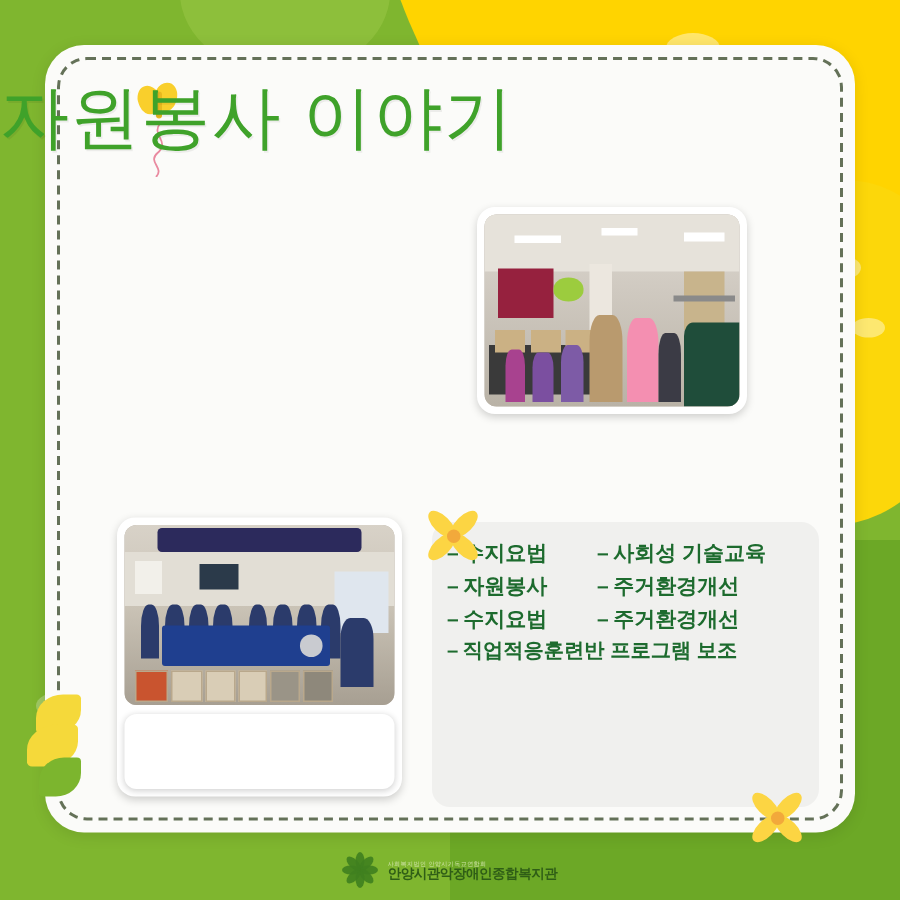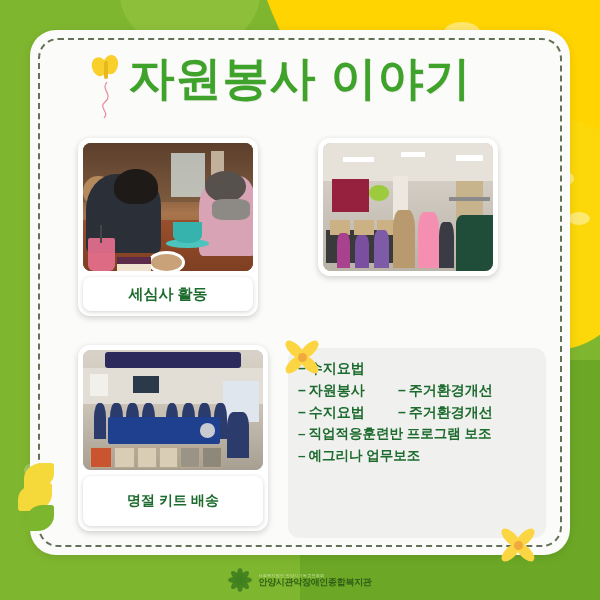--- a/index.html
+++ b/index.html
@@ -75,23 +75,23 @@
     border: 2px dashed #4a5a3c;
     border-radius: 20px;
     pointer-events: none;
     opacity: .85;
   }
 
   
   #title {
     position: absolute;
     left: 0; right: 0; top: 48px;
-    text-align: center;
+    text-align: left;
     font-size: 46px;
-    font-weight: bold;
+    font-weight: normal;
     color: #3fa22a;
     letter-spacing: 1px;
     text-shadow: 1px 1px 0 rgba(0,0,0,.06);
     white-space: nowrap;
   }
 
   
   .photo-card {
     position: absolute;
     background: #ffffff;
@@ -296,43 +296,20 @@
     <div class="w wl"></div>
       <div class="w wr"></div>
       <div class="body"></div>
   </div>
   <svg class="squiggle" viewBox="0 0 22 36">
     <path d="M11 0 C4 8, 18 12, 9 20 C2 26, 14 30, 8 36" stroke="#e98aa0" stroke-width="1.2" fill="none"></path>
   </svg>
 
   <div id="title">자원봉사 이야기</div>
 
-  <div class="photo-card" id="pc1">
-    <div class="photo">
-      <div class="scene cafe">
-        <div class="wallpanel"></div>
-          <div class="window"></div>
-          <div class="window2"></div>
-        <div class="table"></div>
-        <div class="fur"></div>
-          <div class="p-left"></div>
-          <div class="hair-l"></div>
-        <div class="p-right"></div>
-          <div class="hair-r"></div>
-          <div class="scarf"></div>
-        <div class="saucer"></div>
-          <div class="cup"></div>
-        <div class="latte"></div>
-          <div class="drink"></div>
-          <div class="straw"></div>
-          <div class="cake"></div>
-      </div>
-    </div>
-    <div class="caption-box">세심사 활동</div>
-  </div>
 
   <div class="photo-card" id="pc2">
     <div class="photo">
       <div class="scene bazaar">
         <div class="ceil"></div>
           <div class="light1"></div>
           <div class="light2"></div>
           <div class="light3"></div>
         <div class="curtain"></div>
           <div class="green-sign"></div>
@@ -376,42 +353,39 @@
         <div class="pbox k1"></div>
           <div class="pbox k2"></div>
           <div class="pbox k3"></div>
         <div class="pbox k4"></div>
           <div class="pbox k5"></div>
           <div class="pbox k6"></div>
       </div>
     </div>
     <div class="caption-box">
       <div>
-        <div>명절 키트 배송</div>
       </div>
     </div>
   </div>
 
   <div id="list-panel">
     <div class="row">
       <div class="li col-a"><span class="dash">–</span><span>수지요법</span></div>
+      <div class="li"><span class="dash">–</span><span>사회성 기술교육</span></div>
     </div>
     <div class="row">
       <div class="li col-a"><span class="dash">–</span><span>자원봉사</span></div>
       <div class="li"><span class="dash">–</span><span>주거환경개선</span></div>
     </div>
     <div class="row">
       <div class="li col-a"><span class="dash">–</span><span>수지요법</span></div>
       <div class="li"><span class="dash">–</span><span>주거환경개선</span></div>
     </div>
     <div class="row row-full">
       <div class="li"><span class="dash">–</span><span>직업적응훈련반 프로그램 보조</span></div>
-    </div>
-    <div class="row row-full">
-      <div class="li"><span class="dash">–</span><span>예그리나 업무보조</span></div>
     </div>
   </div>
 
   <div class="flower" id="fl-mid">
     <div class="petal p1"></div>
       <div class="petal p2"></div>
       <div class="petal p3"></div>
       <div class="petal p4"></div>
       <div class="core"></div>
   </div>

